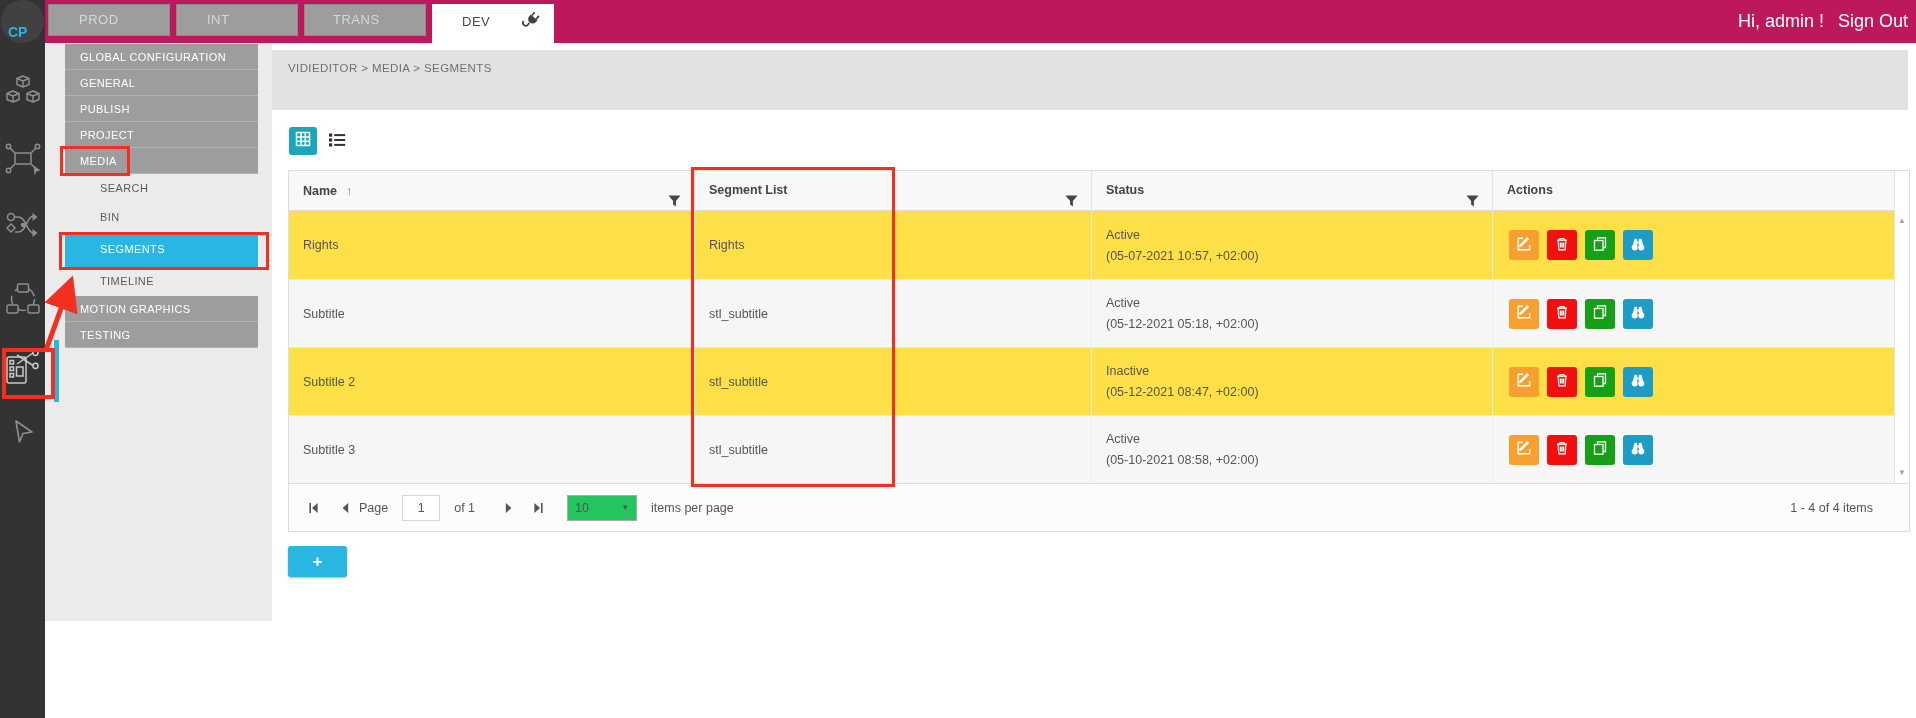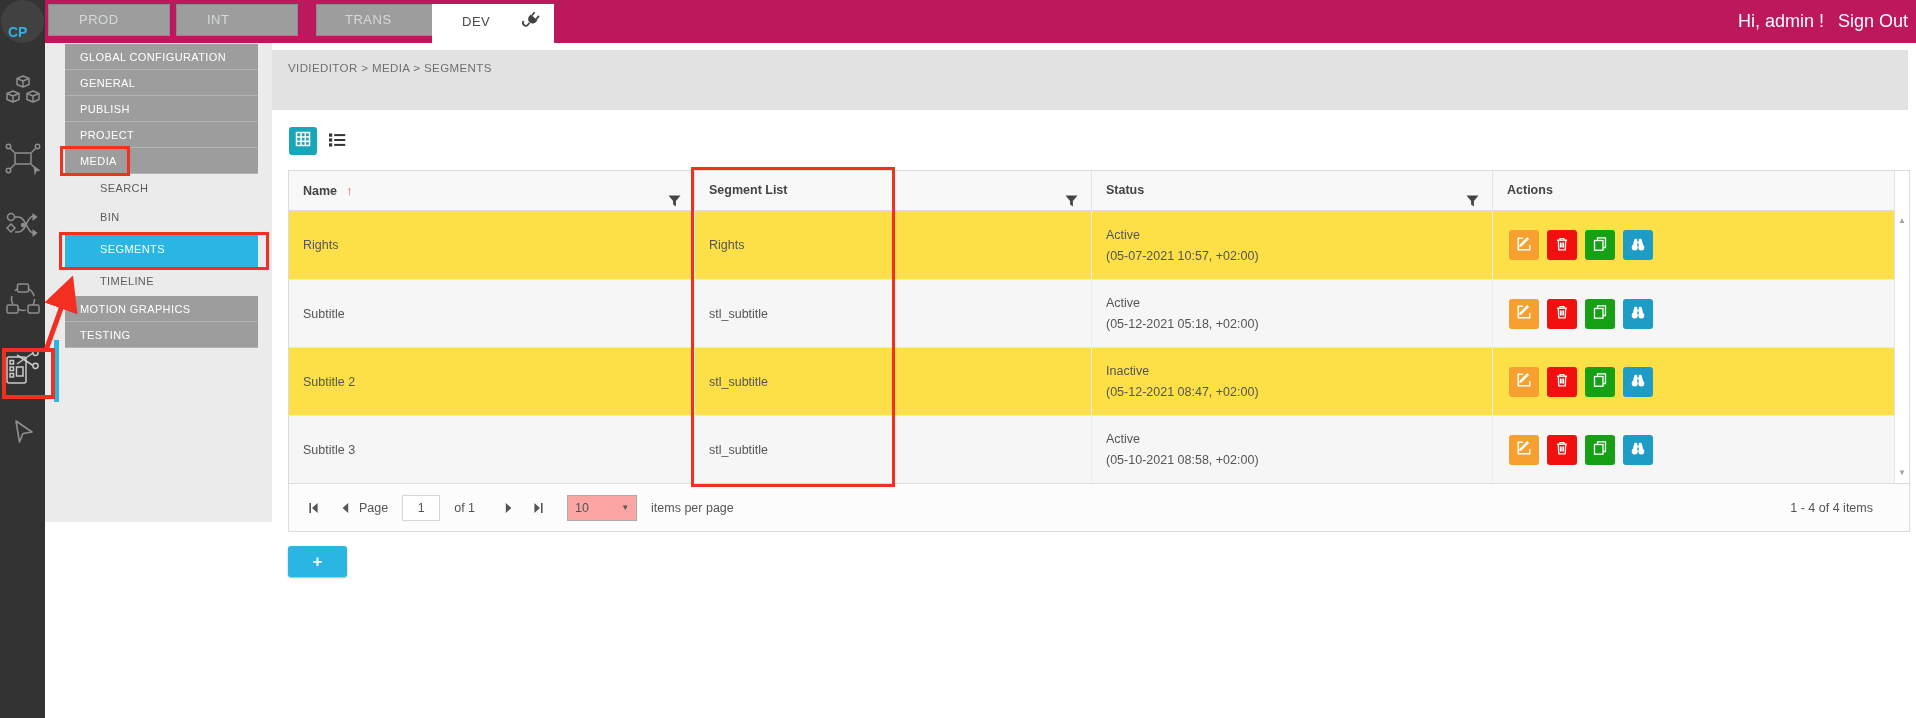--- a/index.html
+++ b/index.html
@@ -9,38 +9,38 @@
 
   
   .topbar { position:absolute; left:0; top:0; width:1916px; height:43px; background:#be185d; z-index:10; }
   .logo { position:absolute; left:1px; top:0px; width:43px; height:43px; border-radius:50%;
           background:#414141; color:#2fb1e3; font-size:14px; font-weight:bold;
           display:flex; align-items:flex-end; justify-content:flex-start;
           padding-left:7px; padding-bottom:3px; z-index:12; cursor:pointer; }
   .tab { position:absolute; top:4px; height:32px; width:122px; background:#9d9d9d;
          border:1px solid #8a8a8a; color:#d5d8da; font-size:13px; line-height:30px;
          padding-left:30px; letter-spacing:.5px; cursor:pointer; }
-  .tab.t0 { left:48px; } .tab.t1 { left:176px; } .tab.t2 { left:316px;padding-left:28px; }
+  .tab.t0 { left:48px; } .tab.t1 { left:176px; } .tab.t2 { left:304px;padding-left:28px; }
   .tab.t3 { left:432px; height:39px; line-height:36px; background:#fff; border:none; color:#4a4a4a; }
   .plug { position:absolute; right:12px; top:6px; }
   .user-area { position:absolute; right:8px; top:0; height:43px; display:flex; align-items:center;
                gap:14px; color:#fdfdfd; font-size:18px; }
   .signout { cursor:pointer; }
 
   
   .rail { position:absolute; left:0; top:0; width:45px; height:718px; background:#333333; z-index:11; }
   .rail-ic { position:absolute; left:50%; transform:translateX(-50%); color:#8f8f8f; cursor:pointer; }
   .rail-ic.active { color:#c9c9c9; }
   .ri-1 { top:74px; } .ri-2 { top:142px; } .ri-3 { top:210px; }
   .ri-4 { top:283px; } .ri-5 { top:350px; } .ri-6 { top:419px; }
   .active-indicator { position:absolute; left:54px; top:340px; width:5px; height:62px;
                       background:#29b6e2; z-index:6; }
 
   
-  .sidebar { position:absolute; left:45px; top:43px; width:227px; height:479px; background:#ebebeb; z-index:2; }
+  .sidebar { position:absolute; left:45px; top:43px; width:227px; height:578px; background:#ebebeb; z-index:2; }
   .menu { position:absolute; left:20px; top:1px; width:193px; }
   .mi { height:26px; line-height:26px; background:#9d9d9d; color:#fff; font-size:11px;
         padding-left:15px; letter-spacing:.4px; border-bottom:1px solid rgba(255,255,255,.22);
         cursor:pointer; }
   .mi.sub { background:transparent; border-bottom:none; color:#5c5c5c; padding-left:35px;
             height:29px; line-height:29px; }
   .mi.sub.active { background:#29b6e2; color:#fff; height:35px; line-height:35px; }
 
   
   .band { position:absolute; left:272px; top:50px; width:1636px; height:60px; background:#e2e2e2; }
@@ -82,21 +82,21 @@
   .sc-up { top:45px; } .sc-dn { bottom:6px; }
 
   
   .pager { position:absolute; left:288px; top:484px; width:1622px; height:48px; background:#fcfcfc;
            border:1px solid #dcdcdc; border-top:none; display:flex; align-items:center;
            padding-left:16px; font-size:12.5px; color:#555; }
   .pbtn { display:flex; align-items:center; justify-content:center; width:18px; height:18px; cursor:pointer; }
   .pager .lbl { margin:0 4px; }
   .page-input { width:38px; height:26px; border:1px solid #d6d6d6; background:#fff; text-align:center;
                 font-size:12.5px; color:#555; margin:0 10px; font-family:"Liberation Sans",sans-serif; }
-  .size-select { width:70px; height:26px; border:1px solid #ababab; background:#fca5a5; margin:0 10px 0 20px;
+  .size-select { width:70px; height:26px; border:1px solid #ababab; background:#22c55e; margin:0 10px 0 20px;
                  display:flex; align-items:center; justify-content:space-between; padding:0 7px;
                  cursor:pointer; }
   .size-select .caret { font-size:8px; color:#555; }
   .range { position:absolute; right:36px; top:0; height:48px; line-height:48px; }
   .m14 { margin-left:14px; } .m16 { margin-left:16px; } .m20 { margin-left:20px; } .m12 { margin-left:12px; }
 
   
   .add-btn { position:absolute; left:288px; top:546px; width:59px; height:31px; background:#29b6e2;
              border:none; border-radius:3px; color:#fff; font-size:17px; font-weight:bold;
              box-shadow:0 1px 2px rgba(0,0,0,.3); cursor:pointer; }

